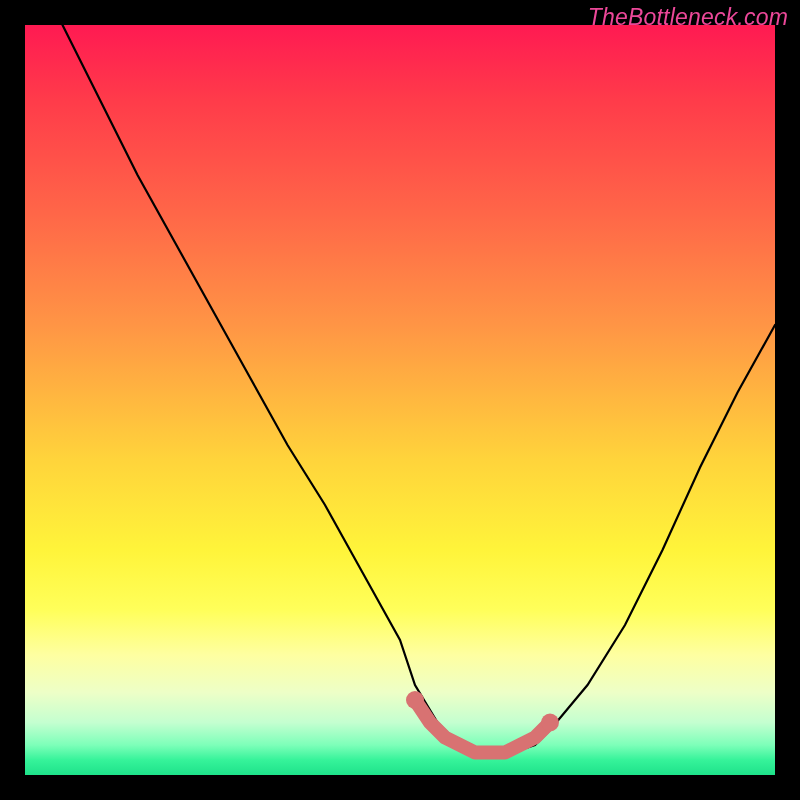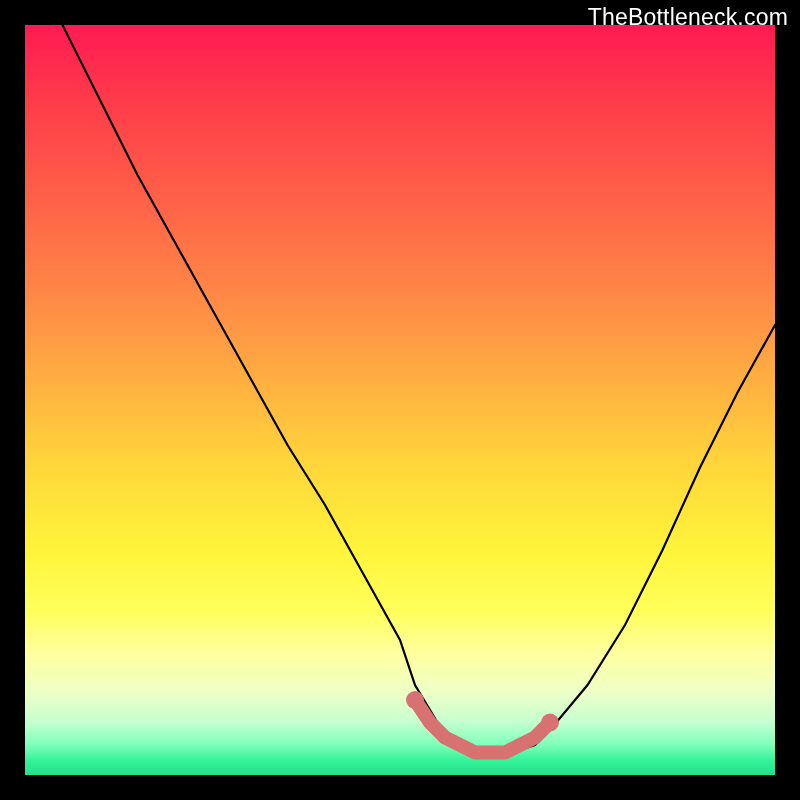--- a/index.html
+++ b/index.html
@@ -9,23 +9,24 @@
     width: 800px;
     height: 800px;
     background: #000;
   }
   .watermark {
     position: absolute;
     top: 4px;
     right: 12px;
     font-family: Arial, Helvetica, sans-serif;
     font-size: 23px;
-    color: #ffffff;
+    color: #ec4899;
     letter-spacing: 0.2px;
     z-index: 10;
+    font-style: italic;
   }
   .plot-area {
     position: absolute;
     left: 25px;
     top: 25px;
     width: 750px;
     height: 750px;
     overflow: hidden;
   }
   .gradient {

